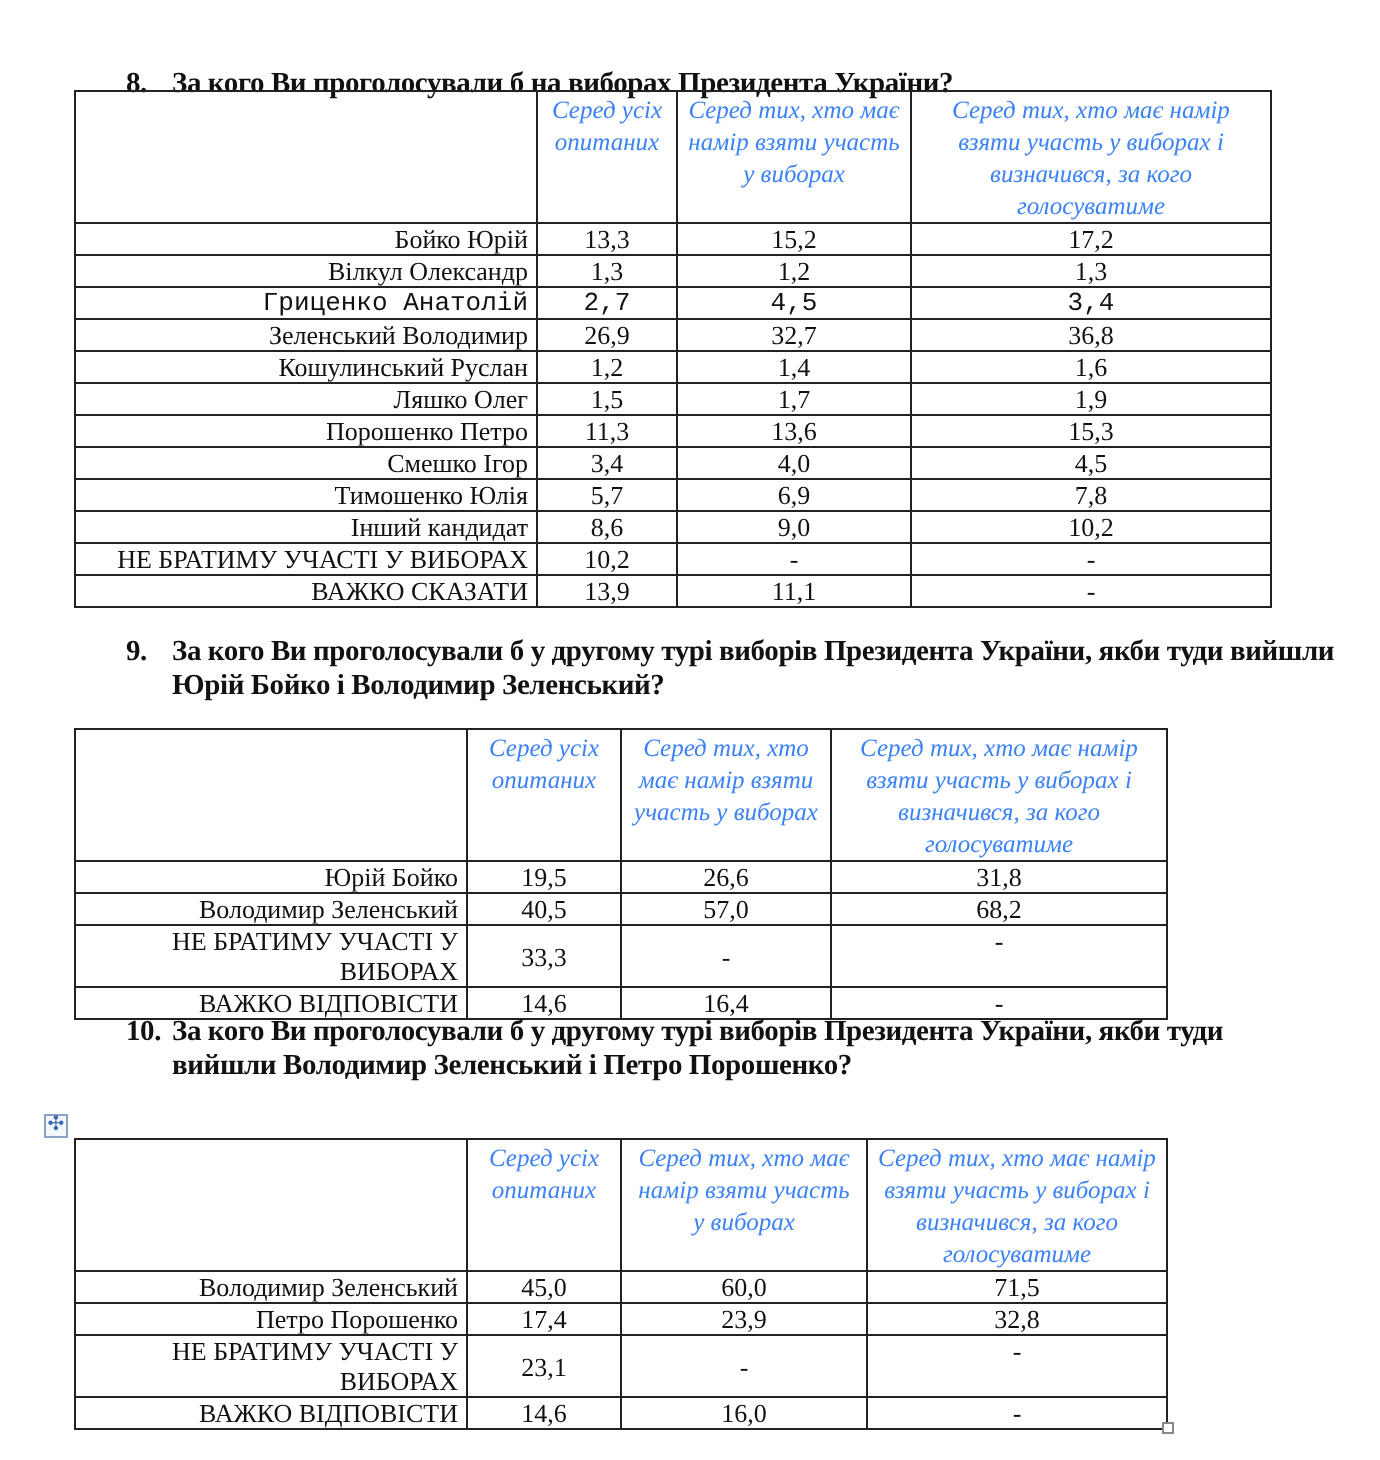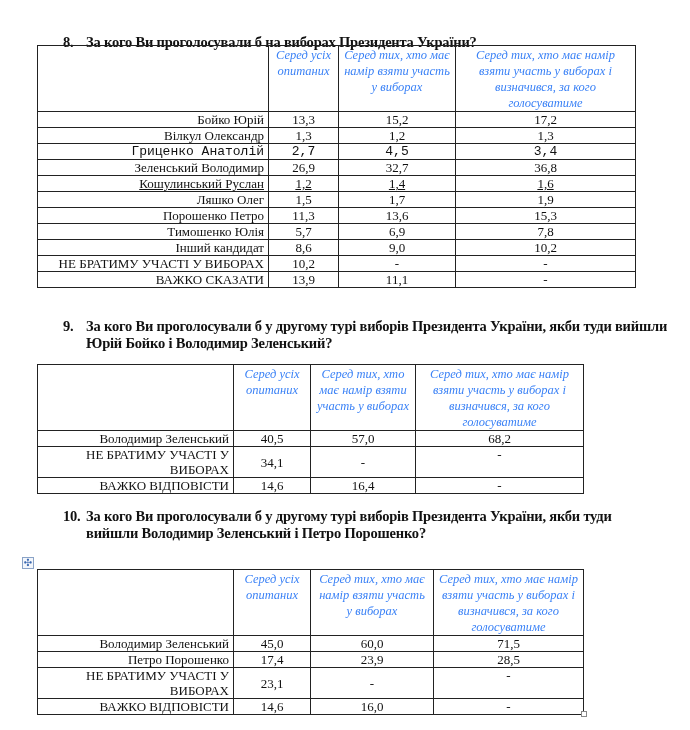--- a/index.html
+++ b/index.html
@@ -60,37 +60,43 @@
         <td class="val">2,7</td>
         <td class="val">4,5</td>
         <td class="val">3,4</td>
       </tr>
   <tr style="height:16px;margin-top:20px;">
         <td class="label">Зеленський Володимир</td>
         <td class="val">26,9</td>
         <td class="val">32,7</td>
         <td class="val">36,8</td>
       </tr>
-  <tr style="height:16px;text-decoration:underline;">
+  <tr style="height:16px;">
         <td class="label">Кошулинський Руслан</td>
         <td class="val">1,2</td>
         <td class="val">1,4</td>
         <td class="val">1,6</td>
       </tr>
   <tr style="height:16px;">
         <td class="label">Ляшко Олег</td>
         <td class="val">1,5</td>
         <td class="val">1,7</td>
         <td class="val">1,9</td>
       </tr>
   <tr style="height:16px;margin-left:42px;">
         <td class="label">Порошенко Петро</td>
         <td class="val">11,3</td>
         <td class="val">13,6</td>
         <td class="val">15,3</td>
+      </tr>
+  <tr style="height:16px;">
+        <td class="label">Смешко Ігор</td>
+        <td class="val">3,4</td>
+        <td class="val">4,0</td>
+        <td class="val">4,5</td>
       </tr>
   <tr style="height:16px;">
         <td class="label">Тимошенко Юлія</td>
         <td class="val">5,7</td>
         <td class="val">6,9</td>
         <td class="val">7,8</td>
       </tr>
   <tr style="height:16px;">
         <td class="label">Інший кандидат</td>
         <td class="val">8,6</td>
@@ -125,28 +131,34 @@
       <col style="width:168px">
     </colgroup>
   <tbody>
       <tr style="height:62px;">
     <th></th>
     <th>Серед усіх опитаних</th>
     <th>Серед тих, хто має намір взяти участь у виборах</th>
     <th>Серед тих, хто має намір взяти участь у виборах і визначився, за кого голосуватиме</th>
   </tr>
   <tr style="height:16px;">
+        <td class="label">Юрій Бойко</td>
+        <td class="val">19,5</td>
+        <td class="val">26,6</td>
+        <td class="val">31,8</td>
+      </tr>
+  <tr style="height:16px;">
         <td class="label">Володимир Зеленський</td>
         <td class="val">40,5</td>
         <td class="val">57,0</td>
         <td class="val">68,2</td>
       </tr>
   <tr style="height:31px;">
         <td class="label">НЕ БРАТИМУ УЧАСТІ У ВИБОРАХ</td>
-        <td class="val">34,1</td>
+        <td class="val">33,3</td>
         <td class="val">-</td>
         <td class="val top">-</td>
       </tr>
   <tr style="height:16px;">
         <td class="label">ВАЖКО ВІДПОВІСТИ</td>
         <td class="val">14,6</td>
         <td class="val">16,4</td>
         <td class="val">-</td>
       </tr>
 </tbody>
@@ -176,21 +188,21 @@
   <tr style="height:16px;">
         <td class="label">Володимир Зеленський</td>
         <td class="val">45,0</td>
         <td class="val">60,0</td>
         <td class="val">71,5</td>
       </tr>
   <tr style="height:16px;">
         <td class="label">Петро Порошенко</td>
         <td class="val">17,4</td>
         <td class="val">23,9</td>
-        <td class="val">28,5</td>
+        <td class="val">32,8</td>
       </tr>
   <tr style="height:31px;">
         <td class="label">НЕ БРАТИМУ УЧАСТІ У ВИБОРАХ</td>
         <td class="val">23,1</td>
         <td class="val">-</td>
         <td class="val top">-</td>
       </tr>
   <tr style="height:16px;">
         <td class="label">ВАЖКО ВІДПОВІСТИ</td>
         <td class="val">14,6</td>

